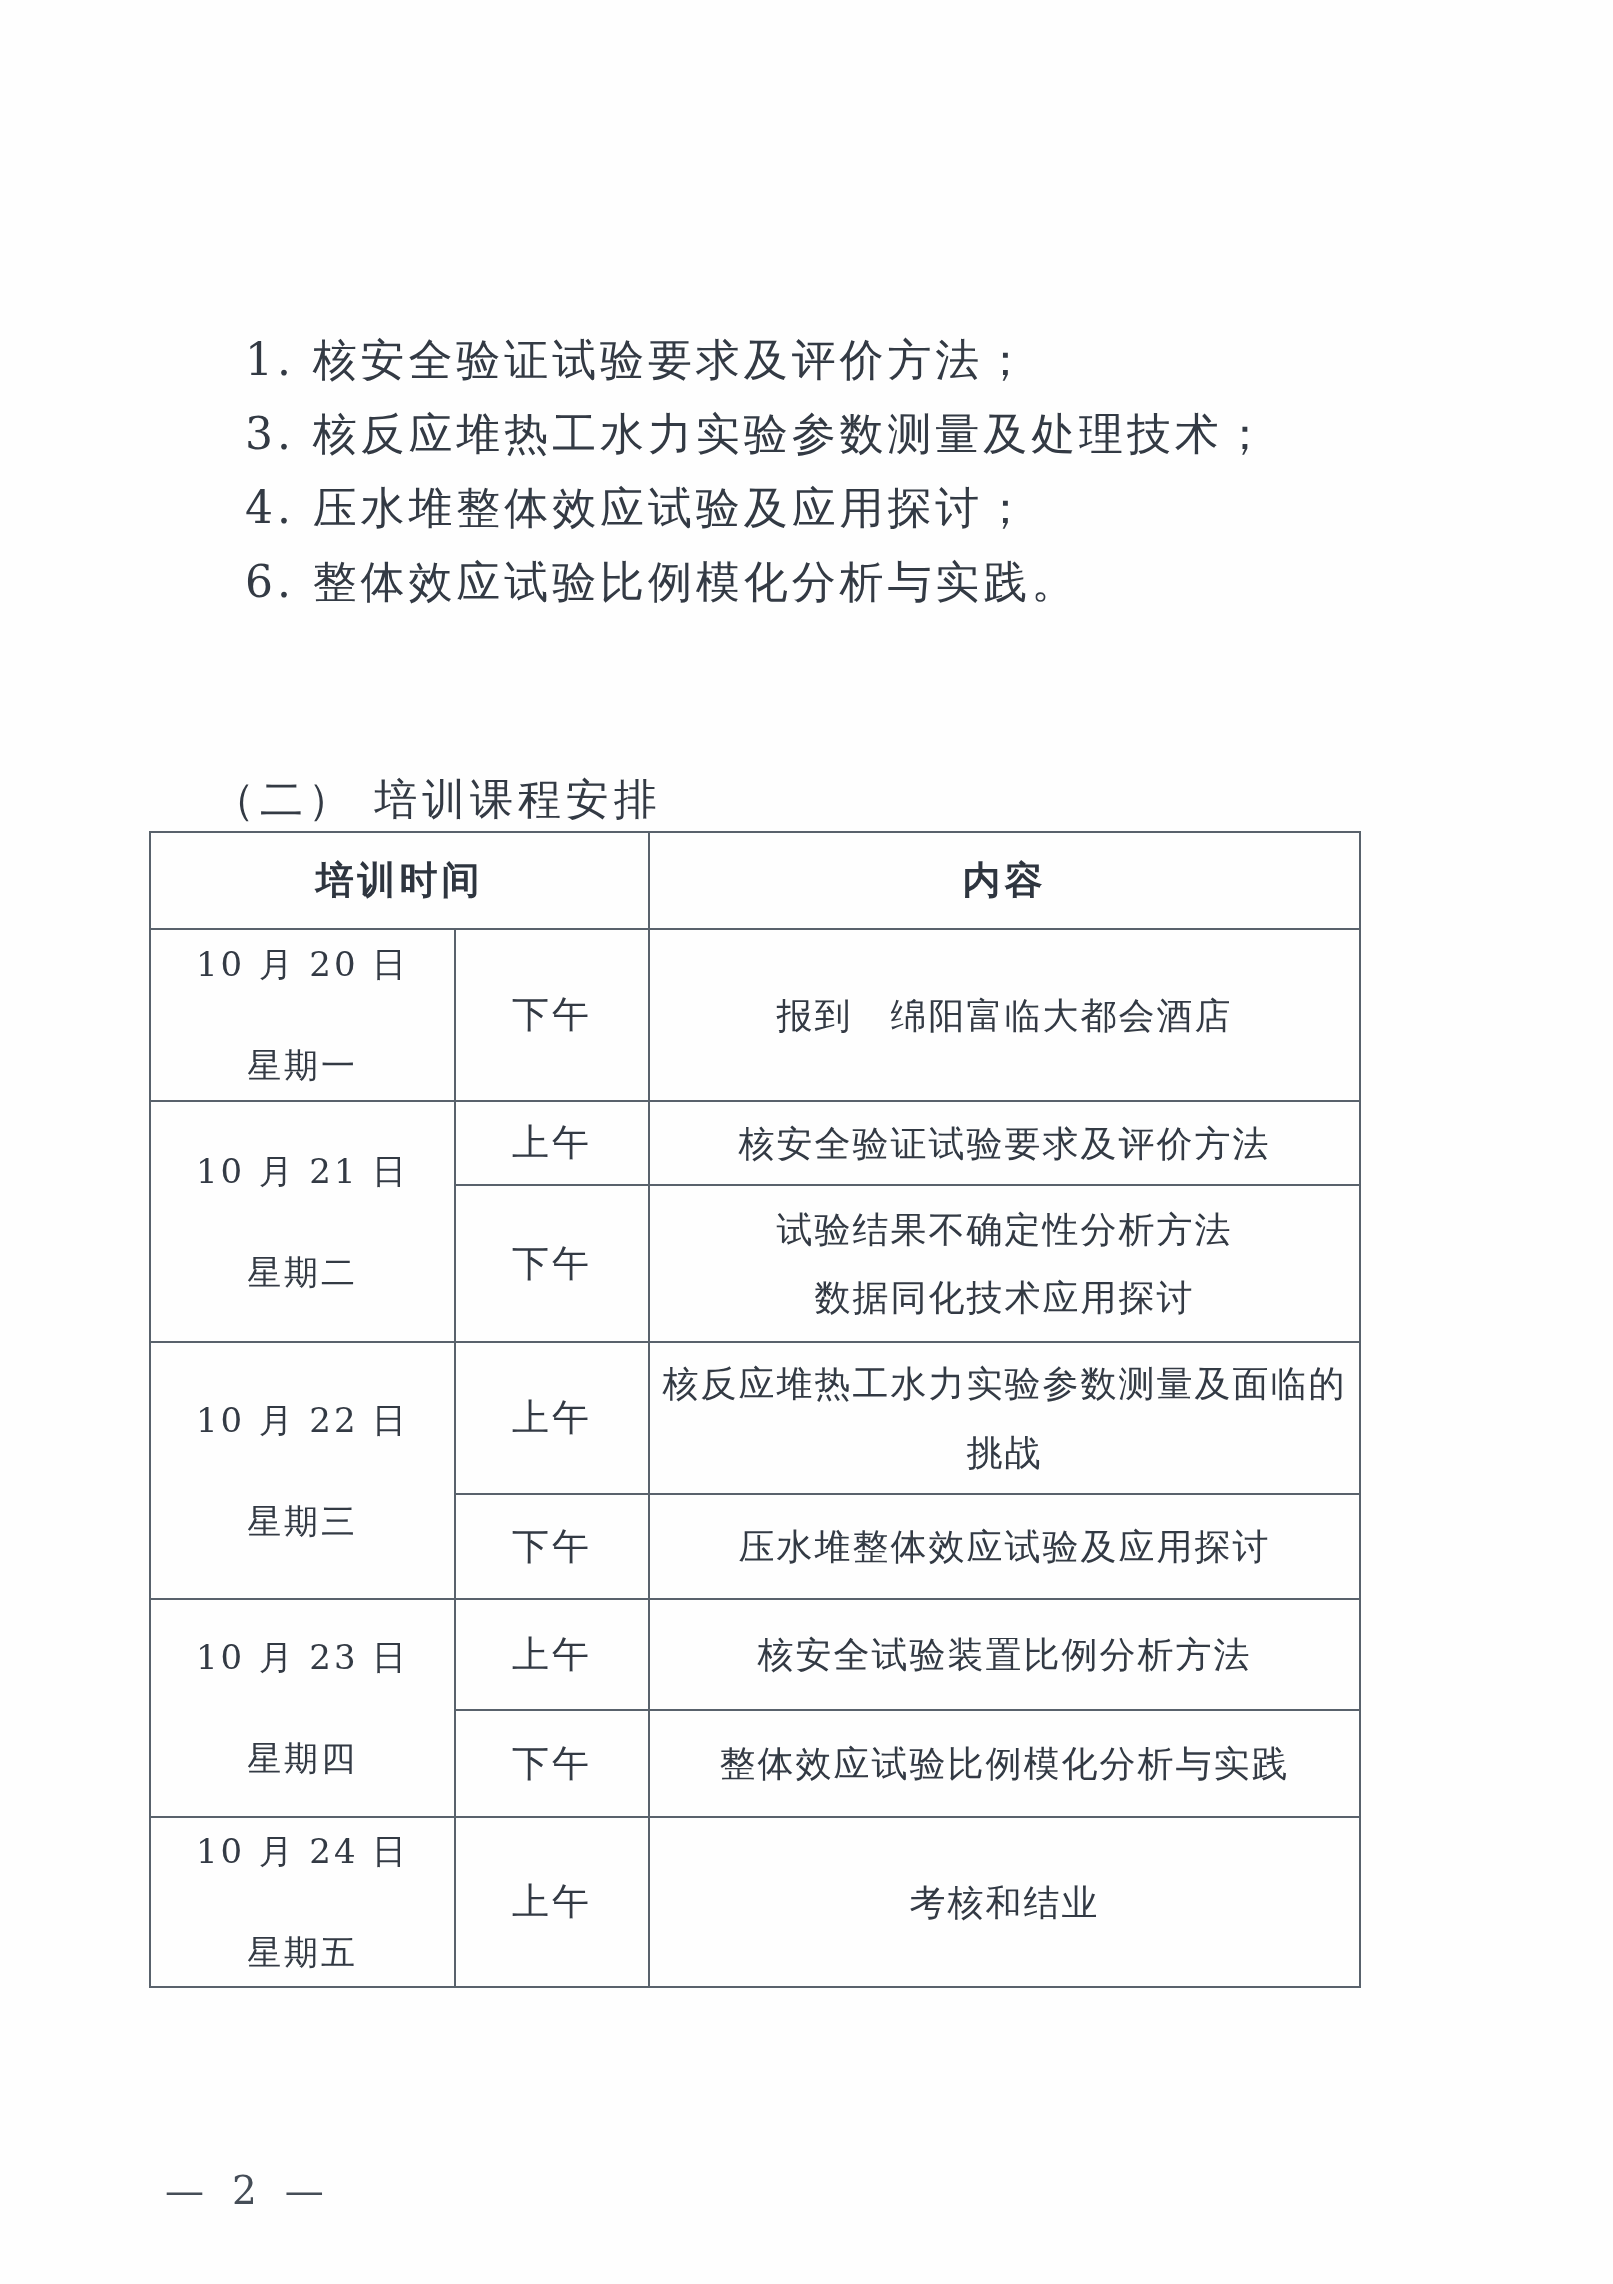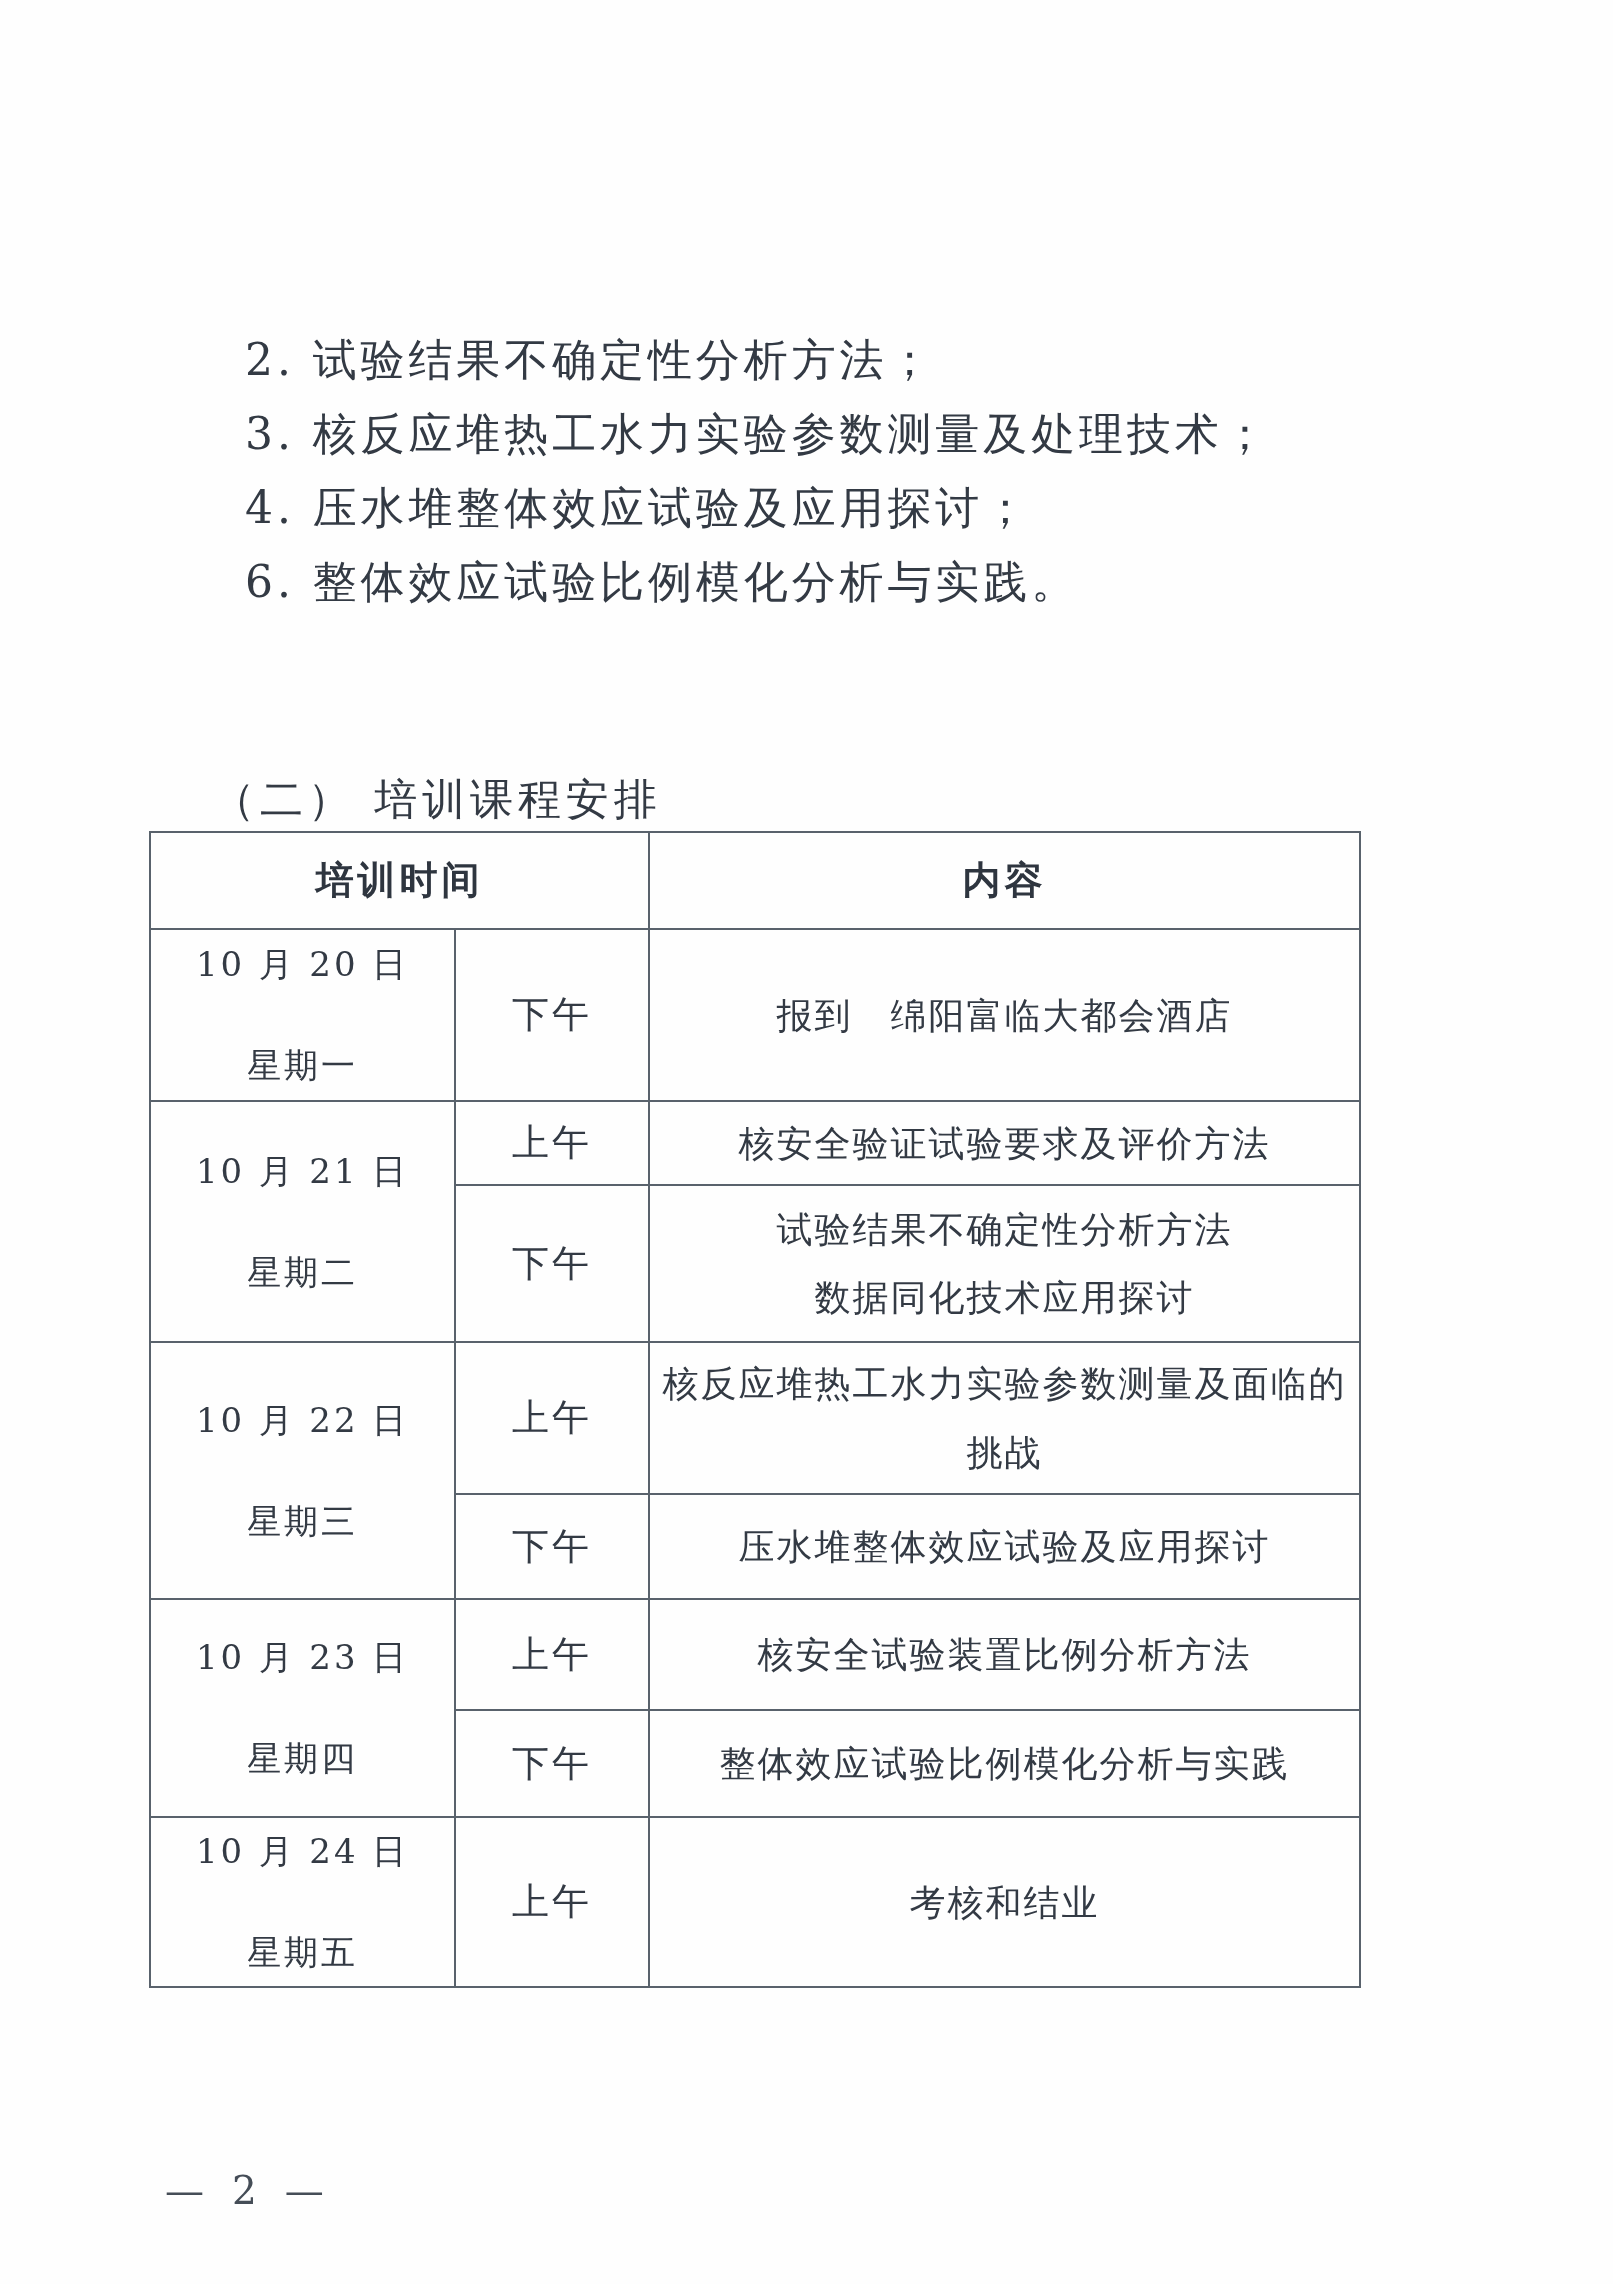--- a/index.html
+++ b/index.html
@@ -119,21 +119,21 @@
     color: #454d57;
     white-space: nowrap;
   }
 </style>
 </head>
 <body>
 
 <div class="page">
 
   <div class="doc-list">
-    <div class="list-item">2. 试验结果不确定性分析方法；</div>
+    <div class="list-item">1. 核安全验证试验要求及评价方法；</div>
     <div class="list-item">3. 核反应堆热工水力实验参数测量及处理技术；</div>
     <div class="list-item">4. 压水堆整体效应试验及应用探讨；</div>
     <div class="list-item">6. 整体效应试验比例模化分析与实践。</div>
   </div>
 
   <div class="section-heading">（二） 培训课程安排</div>
 
   <table class="schedule">
     <colgroup>
       <col class="c-date">

